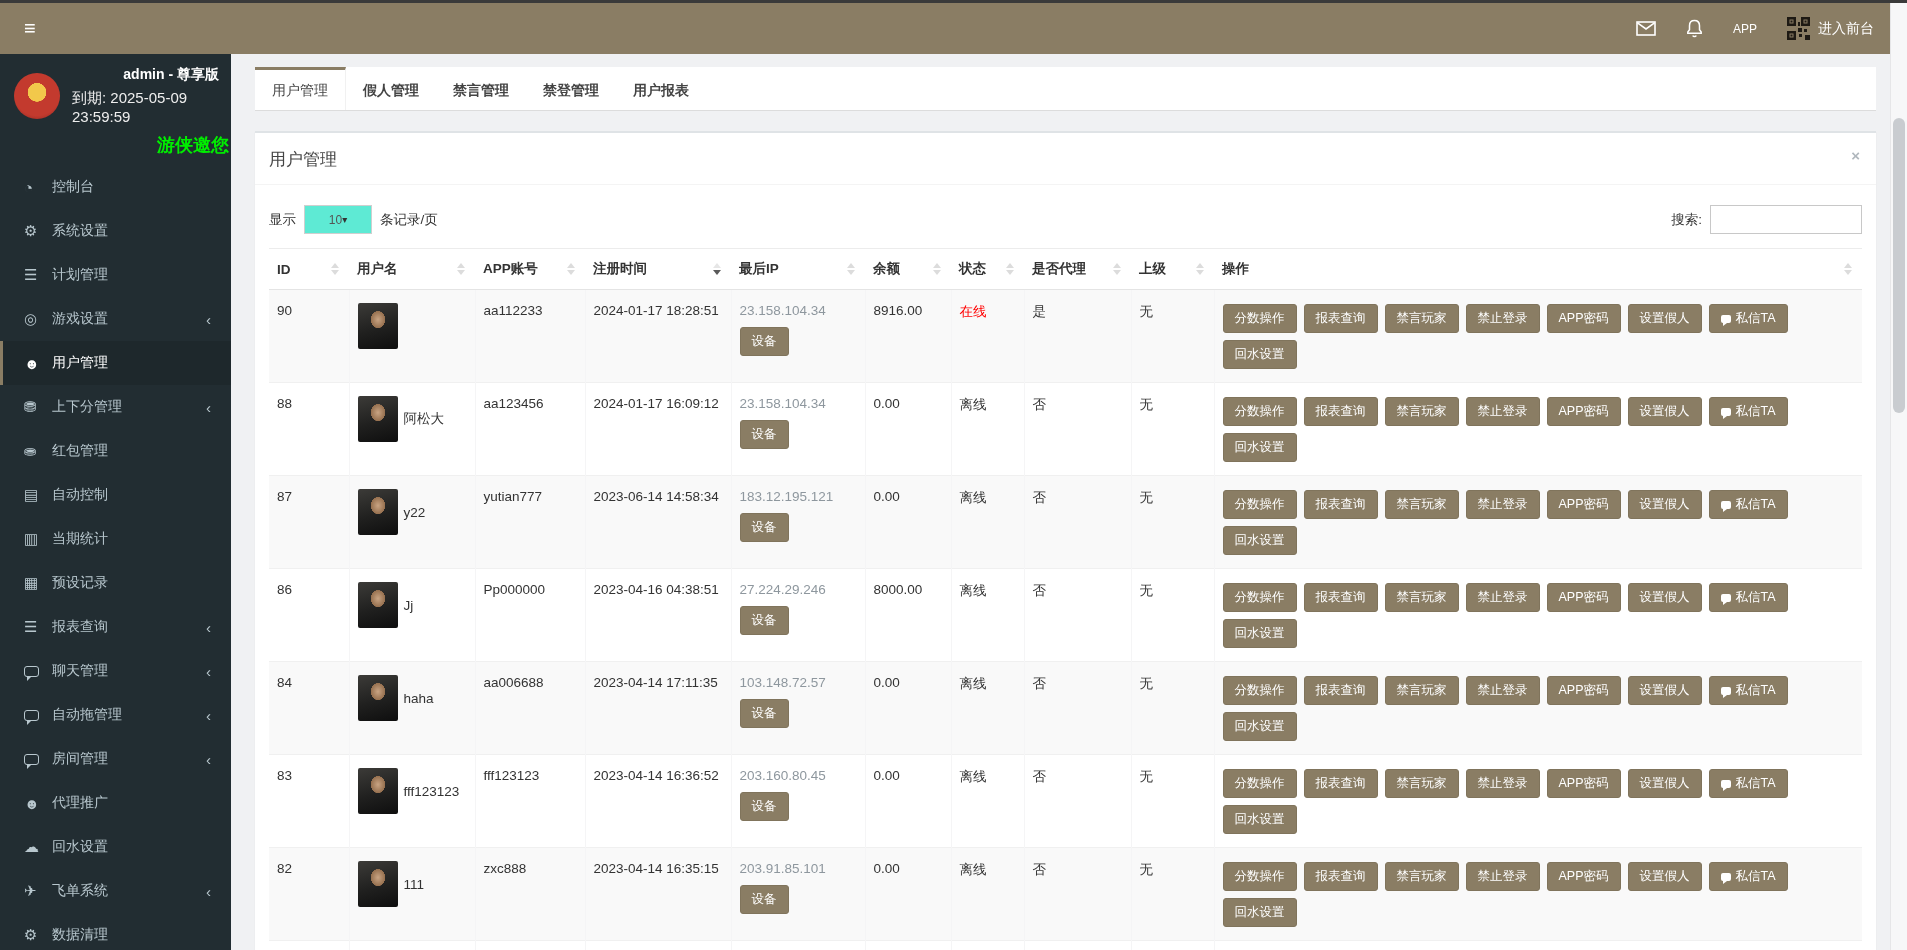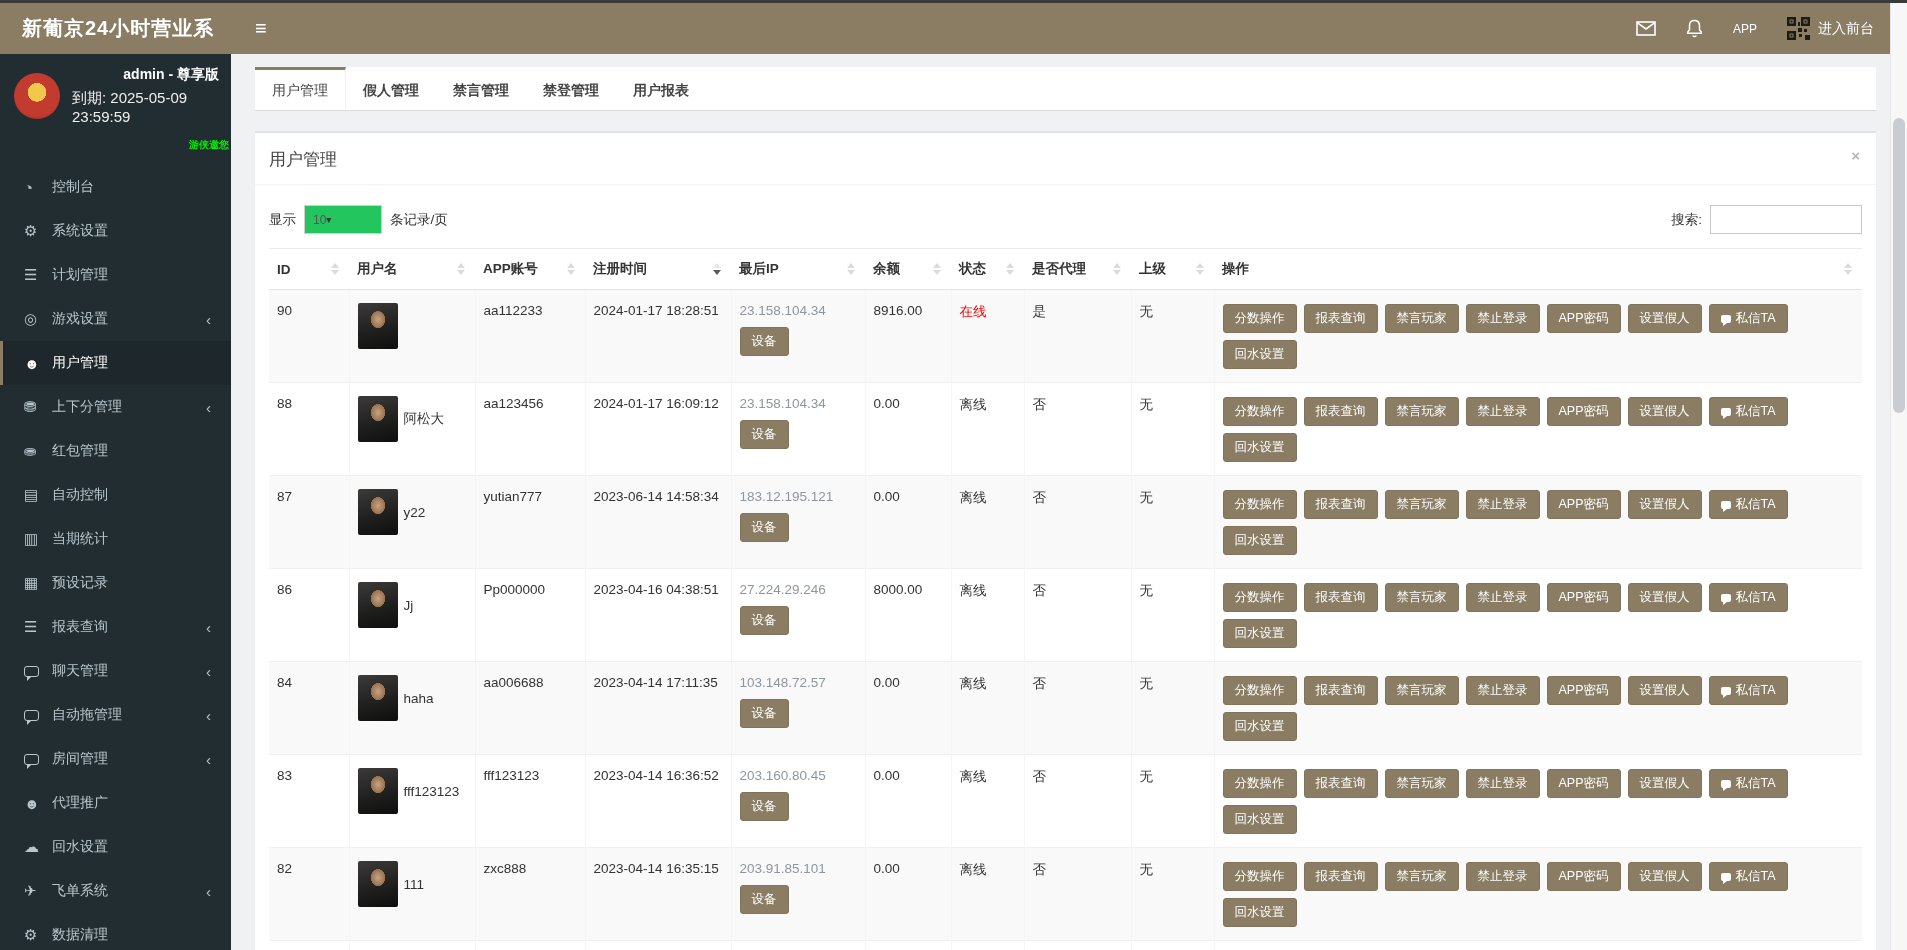--- a/index.html
+++ b/index.html
@@ -18,21 +18,21 @@
   .hd-app { color:#fff; font-size:12px; font-weight:normal; cursor:pointer; }
   .hd-front { color:#fff; font-size:14px; cursor:pointer; display:flex; align-items:center; gap:8px; }
 
   
   .sb { position:fixed; top:54px; left:0; bottom:0; width:231px; background:#222d32; z-index:40; overflow:hidden; }
   .sb-user { display:flex; align-items:center; gap:12px; padding:12px 12px 8px 14px; }
   .sb-avatar { width:46px; height:46px; border-radius:50%; flex:0 0 46px;
      background: radial-gradient(circle at 50% 42%, #f2c84b 0 26%, #c33a2e 27% 66%, #7e211b 100%); }
   .sb-user-name { color:#fff; font-size:14px; font-weight:bold;text-align:right; }
   .sb-user-exp { color:#eee; font-size:15px; margin-top:5px; }
-  .sb-marquee { height:24px; line-height:24px; text-align:right; color:#00ee00; font-size:10px;
+  .sb-marquee { height:24px; line-height:24px; text-align:right; color:#00ee00; font-size:18px;
      font-weight:bold; padding-right:2px; white-space:nowrap; overflow:hidden; }
   .menu { list-style:none; margin-top:8px; }
   .mi { position:relative; height:44px; display:flex; align-items:center; padding-left:21px;
         color:#b8c7ce; font-size:14px; cursor:pointer; border-left:3px solid transparent; }
   .mi.active { background:#1e282c; color:#fff; border-left-color:#8a7d64; }
   .mi-ic { width:28px; font-size:15px; flex:0 0 28px; display:flex; align-items:center; }
   .mi-caret { position:absolute; right:20px; font-size:15px; color:#b8c7ce; }
   
   .sb-bub { position:relative; width:15px; height:11px; border:1.5px solid #b8c7ce; border-radius:3px; display:inline-block; }
   .sb-bub::after { content:""; position:absolute; left:2px; bottom:-5px;
@@ -53,22 +53,22 @@
   .tab.active { border-top-color:#8a7d64; background:#fff; border-right:1px solid #f1f1f1; font-weight:normal; }
 
   .box { margin:20px 14px 0 24px; background:#fff; border-top:2px solid #dfe3e6;
          box-shadow:0 1px 1px rgba(0,0,0,.08); }
   .box-hd { position:relative; padding:15px 14px 13px 14px; border-bottom:1px solid #f4f4f4; }
   .box-title { font-size:17px; color:#444; font-weight:normal; display:inline; }
   .box-close { position:absolute; right:16px; top:14px; color:#b0b7bd; font-size:15px; font-weight:bold; cursor:pointer; }
   .box-bd { padding:12px 14px 0 14px; }
 
   .toolbar { display:flex; align-items:center; padding:8px 0 14px 0; font-size:13.5px; color:#333; }
-  .len-select { margin:0 8px; width:78px; height:29px; border:1px solid #cfcfcf; background:#22c55e;
-     display:inline-flex; align-items:center; justify-content:flex-start; padding:0 8px; cursor:pointer; }
+  .len-select { margin:0 8px; width:68px; height:29px; border:1px solid #cfcfcf; background:#5eead4;
+     display:inline-flex; align-items:center; justify-content:center; padding:0 8px; cursor:pointer; }
   .len-val { font-size:12px; color:#555; }
   .len-caret { font-size:10px; color:#333; }
   .search-wrap { margin-left:auto; display:flex; align-items:center; gap:8px; }
   .search-input { width:152px; height:29px; border:1px solid #c8c8c8; background:#fff; padding:0 6px; font-size:13px; }
 
   table { width:100%; border-collapse:collapse; table-layout:fixed; }
   thead th { position:relative; text-align:left; font-size:13.5px; color:#333; padding:11px 8px;
      border-top:1px solid #ececec; border-bottom:1px solid #e4e4e4; font-weight:bold; }
   .sorts { position:absolute; right:10px; top:50%; transform:translateY(-50%); display:flex; flex-direction:column; gap:2px; }
   .sorts i { width:0; height:0; border-left:4px solid transparent; border-right:4px solid transparent; display:block; }
@@ -104,21 +104,20 @@
   .scrollbar { position:fixed; top:3px; right:0; bottom:0; width:17px; background:#f7f7f8;
      border-left:1px solid #e6e6e8; z-index:70; }
   .sc-thumb { position:absolute; left:2px; width:12px; top:115px; height:295px; background:#c9ccd0; border-radius:7px; }
 </style>
 </head>
 <body>
 
 <div class="topstrip"></div>
 
 <header class="hd">
-  <div class="brand">新葡京24小时营业系</div>
   <div class="burger">≡</div>
   <div class="hd-right">
     <span class="hd-ic">
       <svg width="20" height="15" viewBox="0 0 20 15">
           <rect x="1" y="1" width="18" height="13" fill="none" stroke="#fff" stroke-width="1.6"></rect>
           <path d="M1.5 1.8 L10 8 L18.5 1.8" fill="none" stroke="#fff" stroke-width="1.6"></path>
         </svg>
     </span>
     <span class="hd-ic">
       <svg width="17" height="19" viewBox="0 0 17 19">

